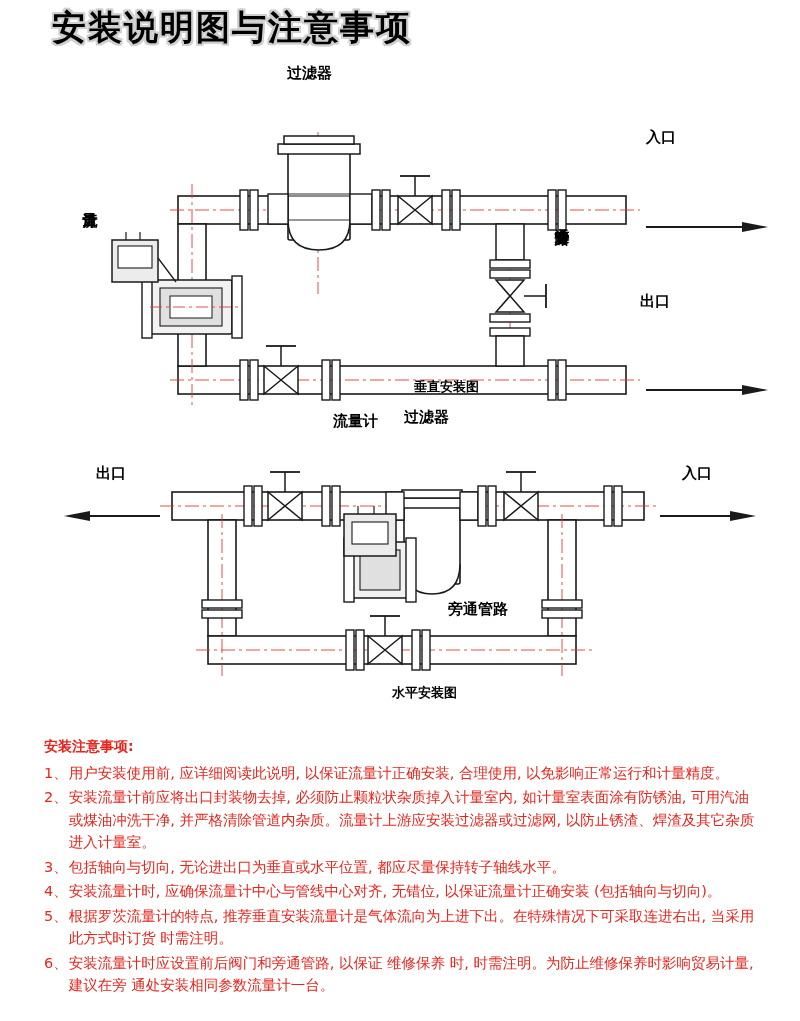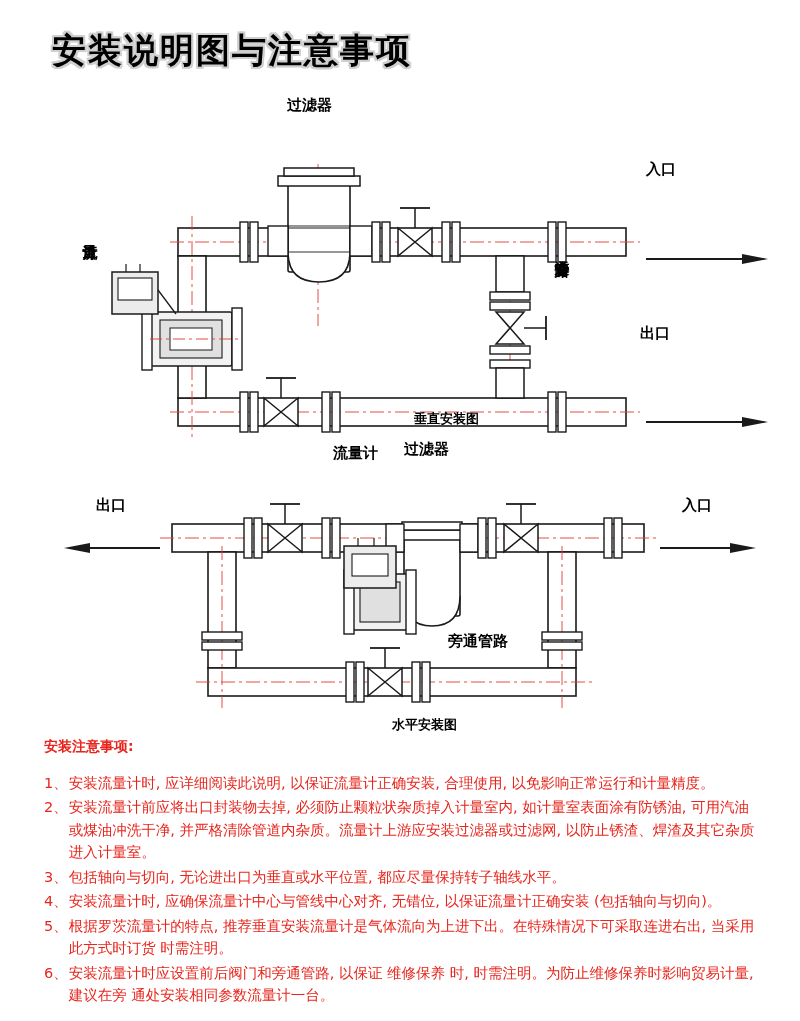--- a/index.html
+++ b/index.html
@@ -2,43 +2,43 @@
 <html><head>
 <meta charset="utf-8">
 <style>
   html,body{margin:0;padding:0;background:#ffffff;}
   body{
     width:800px;height:1021px;position:relative;overflow:hidden;
     font-family:"Liberation Sans","DejaVu Sans",sans-serif;
     color:#111;
   }
   .page-title{
-    position:absolute;left:52px;top:28px;
+    position:absolute;left:52px;top:5px;
     font-size:34px;font-weight:bold;letter-spacing:2px;
     color:#000;
     font-family:Liberation Mono, monospace;
     text-shadow:
       2px 0 0 #cfcfcf, -2px 0 0 #cfcfcf, 0 2px 0 #cfcfcf, 0 -2px 0 #cfcfcf,
       2px 2px 0 #cfcfcf, -2px -2px 0 #cfcfcf, 2px -2px 0 #cfcfcf, -2px 2px 0 #cfcfcf;
   }
-  .diagram{position:absolute;left:0;top:76px;width:700px;height:670px;}
+  .diagram{position:absolute;left:0;top:44px;width:700px;height:670px;}
   .lbl{
     position:absolute;font-size:15px;font-weight:bold;color:#000;
     font-family:"DejaVu Sans","Liberation Sans",sans-serif;white-space:nowrap;
   }
   .lbl.vert{writing-mode:vertical-rl;text-orientation:upright;letter-spacing:1px;}
   .caption{
     position:absolute;font-size:13px;font-weight:bold;color:#000;
     font-family:"DejaVu Sans","Liberation Sans",sans-serif;white-space:nowrap;
   }
   .notes{
     position:absolute;left:44px;top:738px;width:716px;
   }
   .notes-title{
-    color:#e8251c;font-size:14px;font-weight:bold;margin-bottom:16px;
+    color:#e8251c;font-size:14px;font-weight:bold;margin-bottom:6px;
     font-family:"DejaVu Sans","Liberation Sans",sans-serif;
   }
   .note{
     display:flex;color:#e8251c;font-size:14.5px;line-height:1.55;margin-bottom:2px;
     font-family:"DejaVu Sans","Liberation Sans",sans-serif;
   }
   .note .num{flex:0 0 auto;margin-right:1px;}
   .note .txt{flex:1 1 auto;}
 </style>
 </head>
@@ -239,21 +239,21 @@
   <div class="lbl" style="left:682px;top:420px;">入口</div>
   <div class="lbl" style="left:448px;top:556px;">旁通管路</div>
   <div class="caption" style="left:392px;top:640px;">水平安装图</div>
 </div>
 
 <div class="notes">
   <div class="notes-title">安装注意事项:</div>
 
   <div class="note">
     <span class="num">1、</span>
-    <span class="txt">安装流量计时, 应详细阅读此说明, 以保证流量计正确安装, 合理使用, 以免影响正常运行和计量精度。</span>
+    <span class="txt">用户安装使用前, 应详细阅读此说明, 以保证流量计正确安装, 合理使用, 以免影响正常运行和计量精度。</span>
   </div>
   <div class="note">
     <span class="num">2、</span>
     <span class="txt">安装流量计前应将出口封装物去掉, 必须防止颗粒状杂质掉入计量室内, 如计量室表面涂有防锈油, 可用汽油或煤油冲洗干净, 并严格清除管道内杂质。流量计上游应安装过滤器或过滤网, 以防止锈渣、焊渣及其它杂质进入计量室。</span>
   </div>
   <div class="note">
     <span class="num">3、</span>
     <span class="txt">包括轴向与切向, 无论进出口为垂直或水平位置, 都应尽量保持转子轴线水平。</span>
   </div>
   <div class="note">

